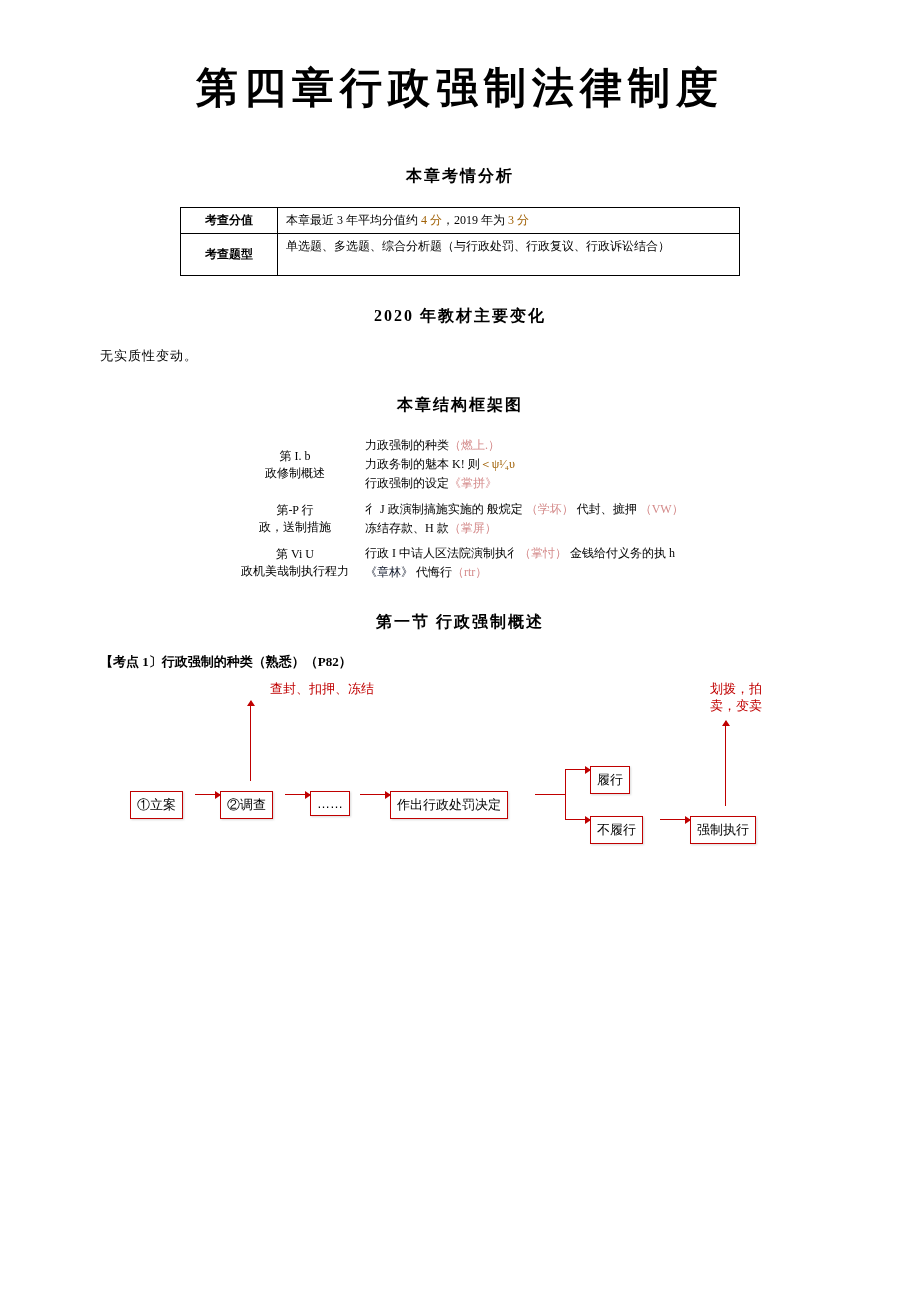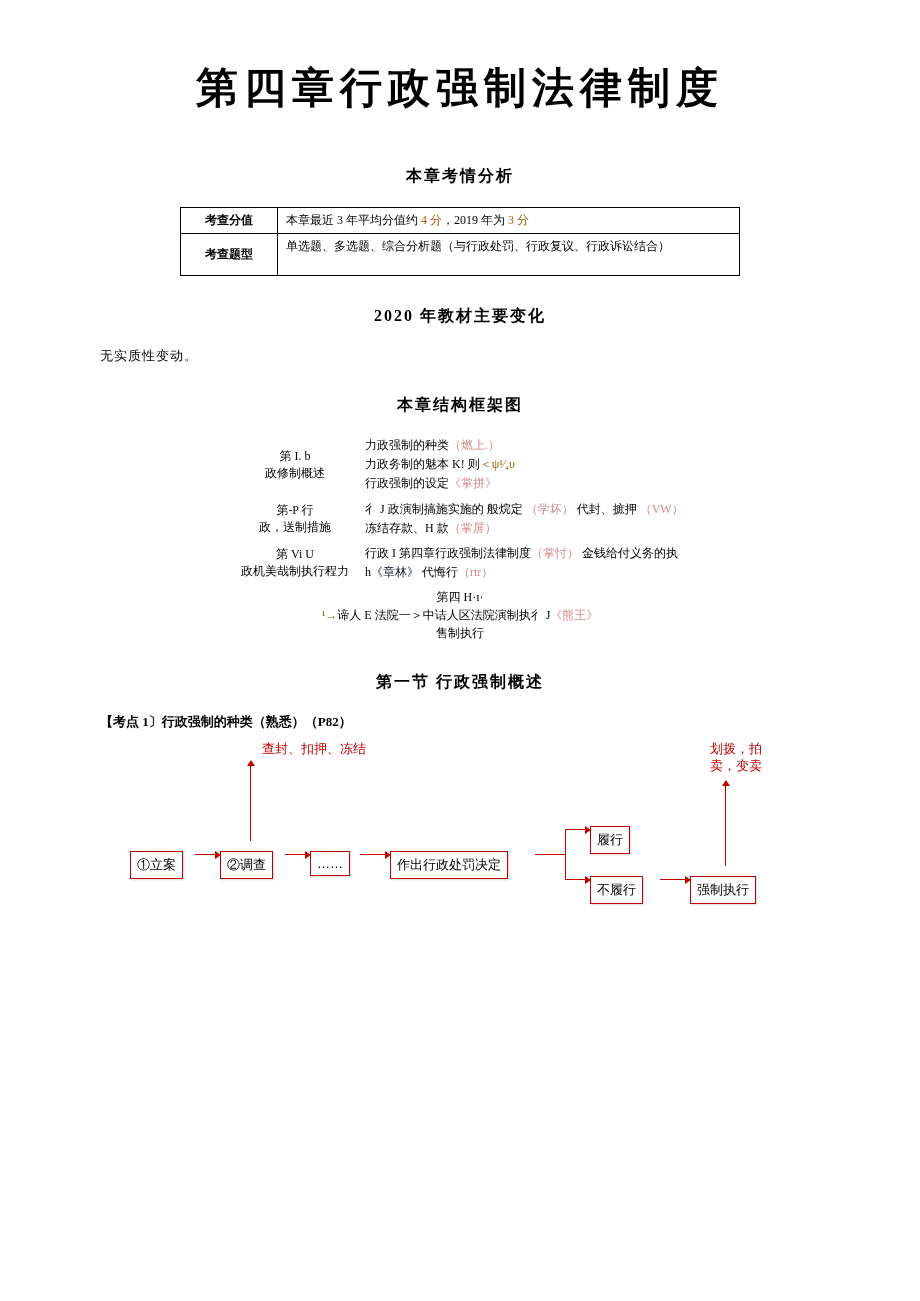--- a/index.html
+++ b/index.html
@@ -191,36 +191,31 @@
       <span>彳 J 政演制搞施实施的 般烷定</span> <span class="pink">（学坏）</span><span>  代封、摭押</span> <span class="pink">（VW）</span><br>
       <span>冻结存款、H 款</span><span class="pink">（掌屏）</span>
     </div>
   </div>
   <div class="outline-row">
     <div class="outline-left">
       <span>第 Vi  U</span><br>
       <span>政机美哉制执行程力</span>
     </div>
     <div class="outline-right">
-      <span>行政 I 第四章行政强制法律制度</span><span class="pink">（掌忖）</span><span>  金钱给付义务的执 h</span><span class="blue">《章林》</span><span>  代悔行</span><span class="pink">（rtr）</span>
-    </div>
-  </div>
-  <div class="outline-bottom">
-    <span>第四 H·ɪ·</span><br>
-    <span class="red">¹→</span><span>谛人 E 法院一＞中诘人区法院演制执彳 J</span><span class="pink">《熊王》</span><br>
-    <span>售制执行</span>
+      <span>行政 I 中诘人区法院演制执彳</span><span class="pink">（掌忖）</span><span>  金钱给付义务的执 h</span><span class="blue">《章林》</span><span>  代悔行</span><span class="pink">（rtr）</span>
+    </div>
   </div>
 </div>
 
 <h2>第一节 行政强制概述</h2>
 
 <p class="point-label">【考点 1〕行政强制的种类（熟悉）（P82）</p>
 
 <div class="flowchart">
-  <div class="label-text" style="left:142px; top:0;text-align:center;">查封、扣押、冻结</div>
+  <div class="label-text" style="left:150px; top:0;text-align:center;">查封、扣押、冻结</div>
   <div class="label-text" style="left:590px; top:0;">
     <span>划拨，拍</span><br>
     <span>卖，变卖</span>
   </div>
 
   <div class="box" style="left:10px; top:100px;">①立案</div>
   <div class="box" style="left:100px; top:100px;">②调查</div>
   <div class="box" style="left:190px; top:100px;">……</div>
   <div class="box" style="left:270px; top:100px;">作出行政处罚决定</div>
   <div class="box" style="left:470px; top:75px;">履行</div>

